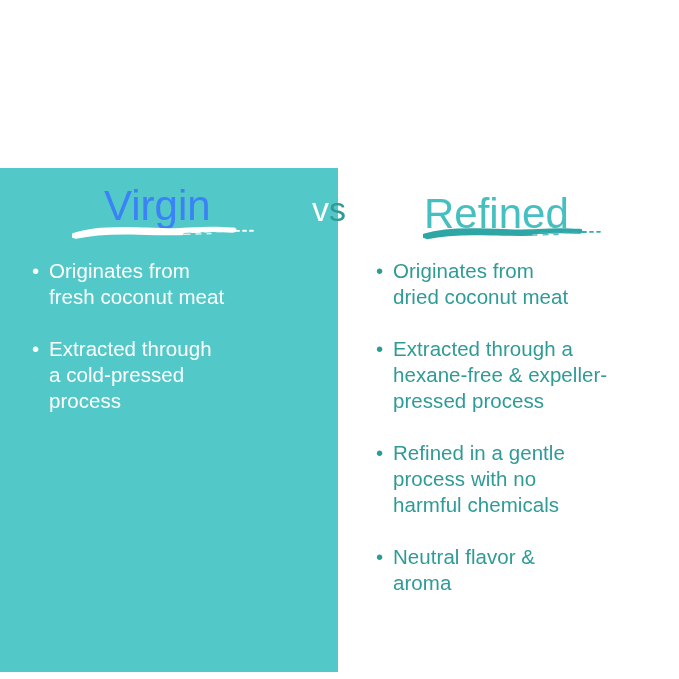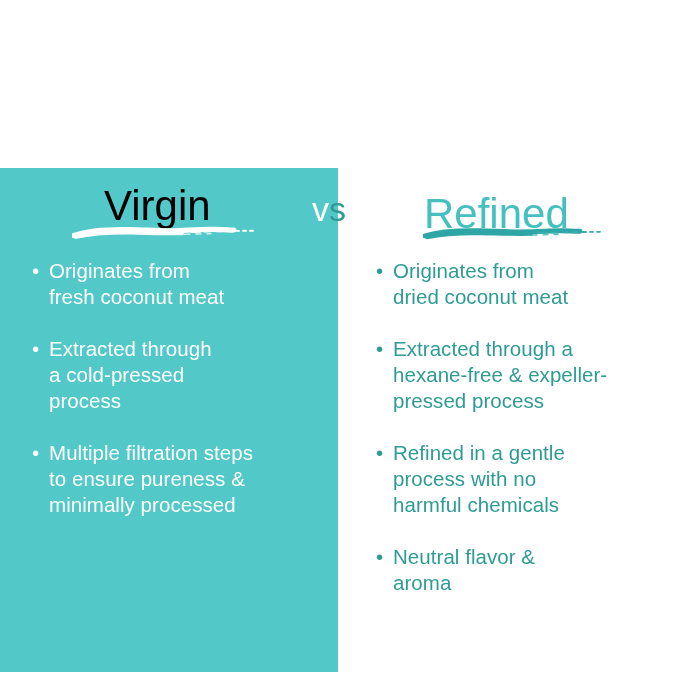--- a/index.html
+++ b/index.html
@@ -85,21 +85,21 @@
     font-size: 42px;
     font-weight: 400;
     line-height: 46px;
     letter-spacing: 0px;
     white-space: nowrap;
   }
 
   #virgin-header {
     left: 104px;
     top: 183px;
-    color: #000000;
+    color: #3b82f6;
   }
 
   #vs-label {
     left: 312px;
     top: 189px;
     font-size: 34px;
     line-height: 40px;
     letter-spacing: 0px;
   }
   #vs-label .vs-v {
@@ -234,23 +234,20 @@
       <path d="M108,10.2 L114,10.0 M120,9.8 L125,9.7 M131,9.6 L135,9.5" stroke="#35afaf" stroke-width="1.3" fill="none" stroke-linecap="round" opacity="0.85"></path>
     </svg>
   </div>
 
   <ul class="bullet-list" id="virgin-list">
     <li class="bullet-item nobr">Originates from
 fresh coconut meat</li>
     <li class="bullet-item nobr">Extracted through
 a cold-pressed
 process</li>
-    <li class="bullet-item nobr">Multiple filtration steps
-to ensure pureness &amp;
-minimally processed</li>
   </ul>
 
   <ul class="bullet-list" id="refined-list">
     <li class="bullet-item nobr">Originates from
 dried coconut meat</li>
     <li class="bullet-item nobr">Extracted through a
 hexane-free &amp; expeller-
 pressed process</li>
     <li class="bullet-item nobr">Refined in a gentle
 process with no

